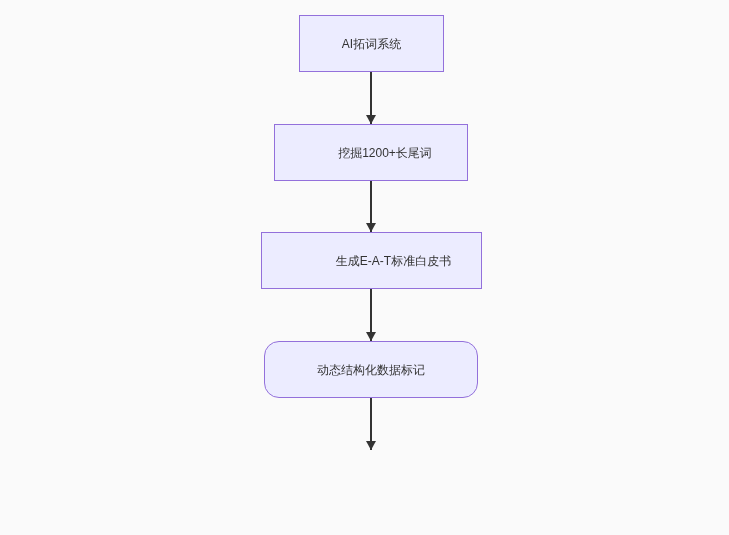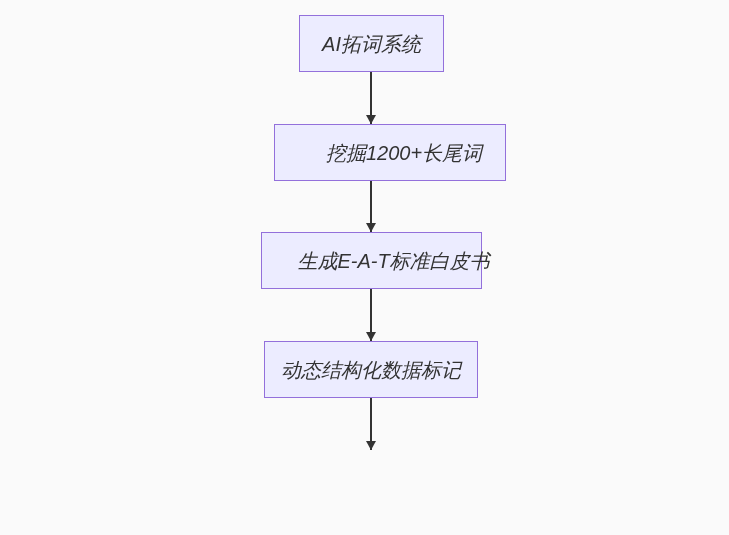--- a/index.html
+++ b/index.html
@@ -26,29 +26,28 @@
     position: absolute;
     box-sizing: border-box;
     background: var(--node-fill);
     border: 1.5px solid var(--node-border);
     display: flex;
     align-items: center;
     justify-content: center;
   }
   .node span {
     color: var(--node-text);
-    font-size: 20px;
+    font-size: 12px;
     white-space: nowrap;
     line-height: 1;
-    font-style: italic;
   }
   .n1 { left: 299px; top: 15px;  width: 145px; height: 57px; }
-  .n2 { left: 274px; top: 124px; width: 232px; height: 57px; padding-left: 28px; }
+  .n2 { left: 274px; top: 124px; width: 194px; height: 57px; padding-left: 28px; }
   .n3 { left: 261px; top: 232px; width: 221px; height: 57px; padding-left: 44px; }
-  .n4 { left: 264px; top: 341px; width: 214px; height: 57px; }
+  .n4 { left: 264px; top: 341px; width: 214px; height: 57px; border-radius: 15px; }
   .n5 { left: 254px; top: 450px; width: 234px; height: 56px; }
 
   .arrow {
     position: absolute;
     left: 370px;
     width: 2px;
     background: var(--arrow);
   }
   .arrow::after {
     content: "";

